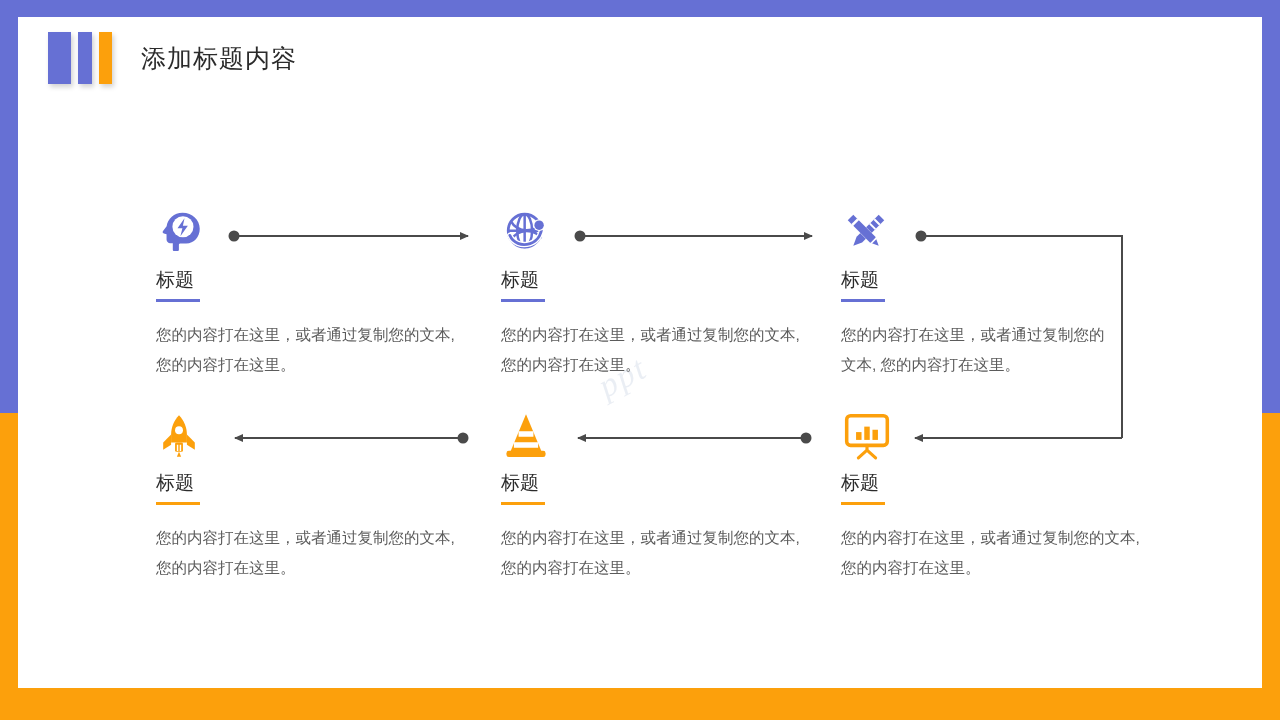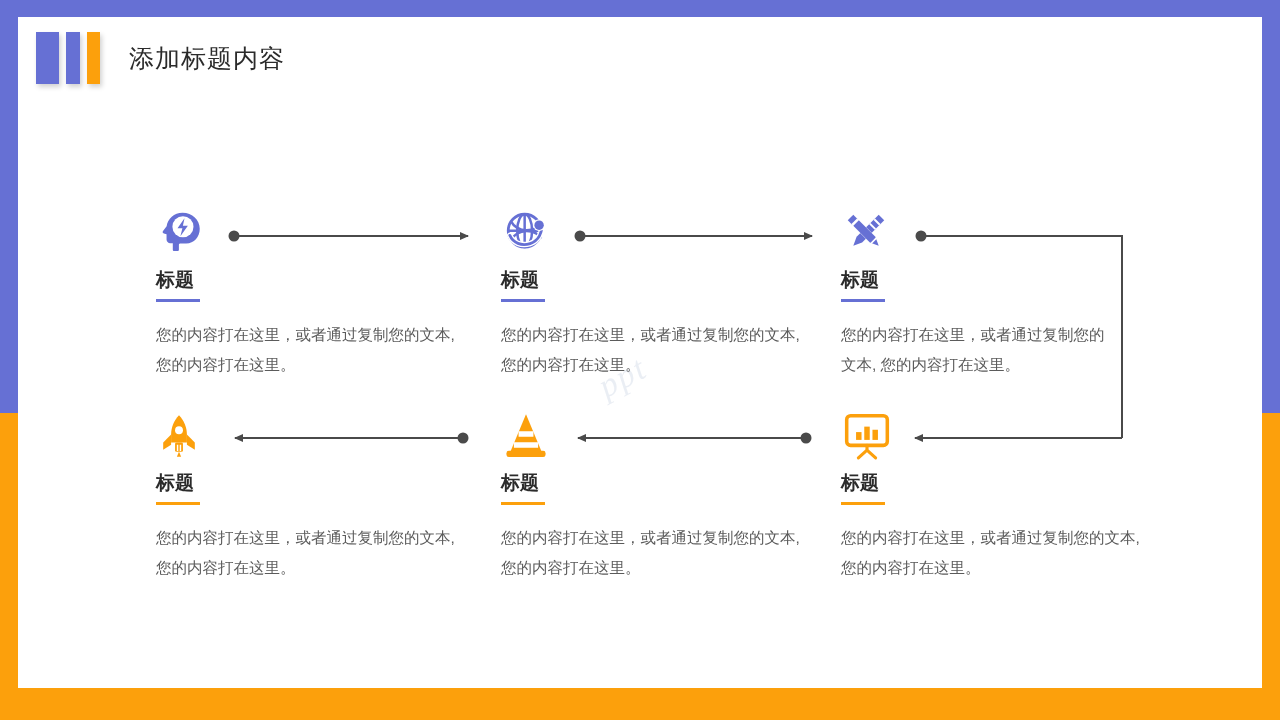--- a/index.html
+++ b/index.html
@@ -34,21 +34,21 @@
   .inner-white {
     position: absolute;
     left: 18px; top: 17px;
     width: 1244px; height: 671px;
     background: #ffffff;
   }
 
   
   .header {
     position: absolute;
-    left: 36px;
+    left: 48px;
     top: 32px;
     height: 52px;
     display: flex;
     align-items: center;
   }
   .bars { display: flex; align-items: flex-start; height: 52px; }
   .bar {
     height: 52px;
     margin-right: 7px;
     box-shadow: 2px 3px 5px rgba(0,0,0,0.18);
@@ -95,21 +95,21 @@
     width: 310px;
   }
   .item .icon-wrap {
     height: 52px;
     display: flex;
     align-items: flex-end;
   }
   .item .item-title {
     margin-top: 12px;
     font-size: 19px;
-    font-weight: bold;
+    font-weight: normal;
     color: #3b3b3b;
     line-height: 1.1;
   }
   .item .rule {
     margin-top: 8px;
     width: 44px;
     height: 3px;
   }
   .item .item-body {
     margin-top: 18px;

